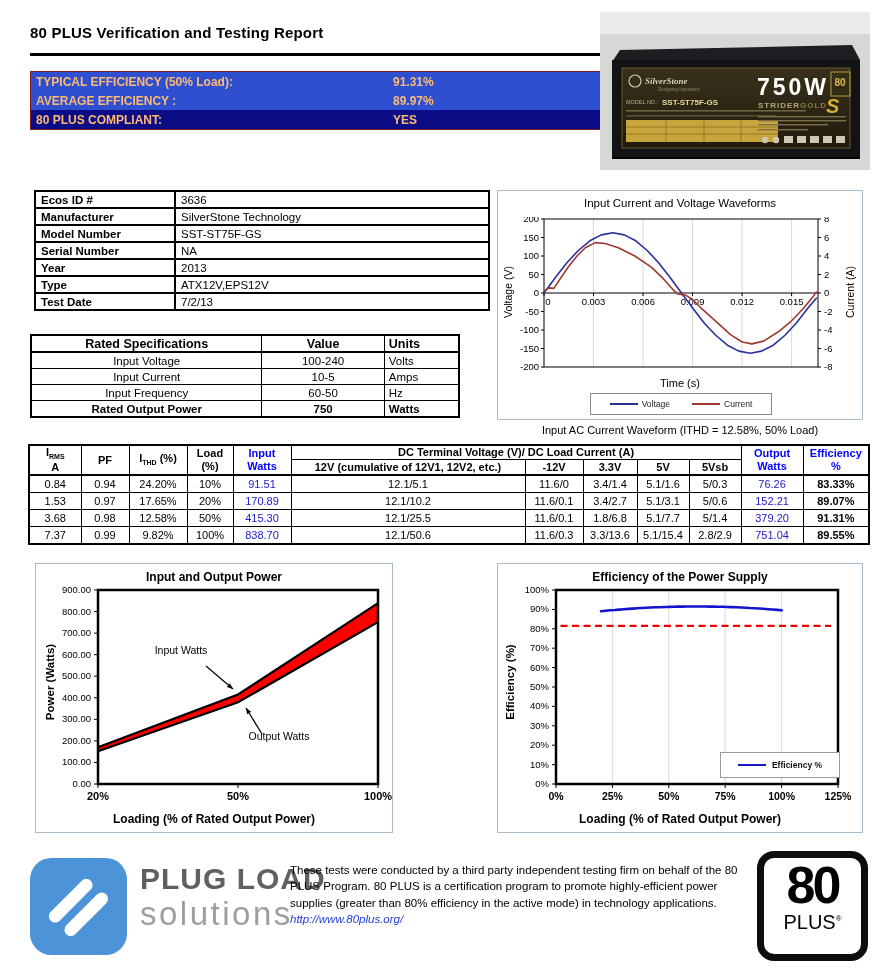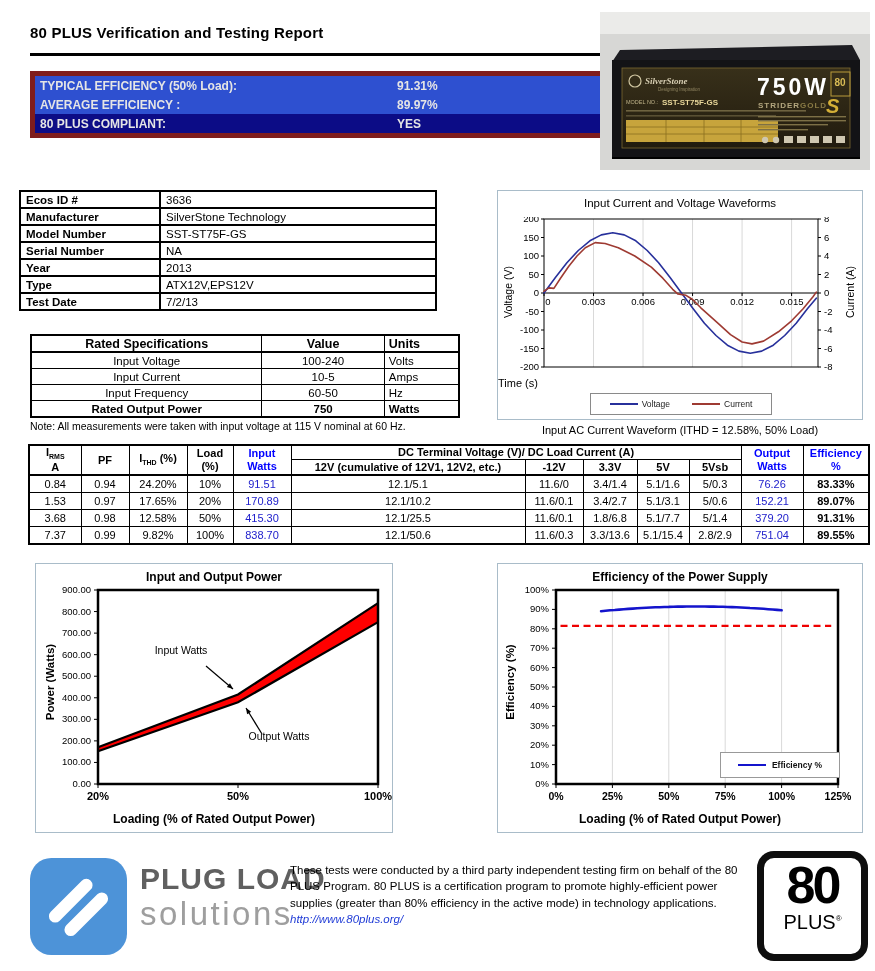--- a/index.html
+++ b/index.html
@@ -2,44 +2,44 @@
 <html><head>
 <meta charset="utf-8">
 <style>
   html,body{margin:0;padding:0;background:#fff;}
   #page{position:relative;width:875px;height:971px;background:#ffffff;
         font-family:"Liberation Sans",sans-serif;color:#000;overflow:hidden;}
   
   #title{position:absolute;left:30px;top:24px;margin:0;font-size:15px;font-weight:bold;letter-spacing:.2px;}
   #title-rule{position:absolute;left:30px;top:53px;width:570px;height:3px;background:#000;}
   
-  #banner{position:absolute;left:30px;top:71px;width:624px;border-collapse:collapse;border:5px solid #7f1d1d;
-          font-size:12px;font-weight:bold;color:#e5e5e5;}
+  #banner{position:absolute;left:30px;top:71px;width:624px;border-collapse:collapse;border:1px solid #7f1d1d;
+          font-size:12px;font-weight:bold;color:#fdba74;}
   #banner td{height:19px;padding:0 0 0 5px;vertical-align:middle;}
   #banner tr.light{background:#2E50D0;}
   #banner tr.dark{background:#0C0C86;}
   #banner td.lab{width:352px;}
   
   #photo{position:absolute;left:600px;top:12px;}
   
-  #info{position:absolute;left:19px;top:190px;width:418px;border-collapse:collapse;font-size:11.5px;}
+  #info{position:absolute;left:34px;top:190px;width:456px;border-collapse:collapse;font-size:11.5px;}
   #info td{border:2px solid #000;height:13px;padding:1px 5px;}
   #info td.lab{font-weight:bold;width:128px;}
   
   #specs{position:absolute;left:30px;top:334px;width:430px;border-collapse:collapse;font-size:11.5px;text-align:center;border:2px solid #000;}
   #specs th,#specs td{border:1px solid #000;height:15px;padding:0 4px;}
   #specs thead th{border-bottom:2px solid #000;font-size:12.5px;}
   #specs .units{text-align:left;}
   #specs tr.last td{font-weight:bold;}
   #specs-note{position:absolute;left:30px;top:420px;font-size:10.5px;}
   
   .chart-frame{position:absolute;border:1px solid #a9bcc9;background:#fff;}
   .c-title{position:absolute;left:0;right:0;text-align:center;font-size:11.5px;}
   .c-title-b{position:absolute;left:0;right:0;text-align:center;font-size:12px;font-weight:bold;}
-  .c-xlab{position:absolute;left:0;right:0;text-align:left;font-size:11px;}
+  .c-xlab{position:absolute;left:0;right:0;text-align:center;font-size:11px;}
   .c-xlab-b{position:absolute;left:0;right:0;text-align:center;font-size:12px;font-weight:bold;}
   .vlabel{position:absolute;font-size:10.5px;text-align:center;transform:rotate(-90deg);white-space:nowrap;}
   .vlabel-b{position:absolute;font-size:11.5px;font-weight:bold;text-align:center;transform:rotate(-90deg);white-space:nowrap;}
   #wave-frame{left:497px;top:190px;width:364px;height:228px;}
   #wave-svg{position:absolute;left:12px;top:26px;}
   #wave-ylab-l{width:100px;left:-40px;top:95px;}
   #wave-ylab-r{width:100px;right:-38px;top:95px;}
   #wave-xlab{top:186px;}
   #wave-legend{position:absolute;left:92px;top:202px;width:180px;height:20px;border:1px solid #8a8a8a;
                display:flex;align-items:center;justify-content:center;gap:22px;font-size:8.5px;color:#222;background:#fff;}
@@ -226,21 +226,20 @@
           <td>60-50</td>
           <td class="units">Hz</td>
         </tr>
       <tr class="last">
           <td>Rated Output Power</td>
           <td>750</td>
           <td class="units">Watts</td>
         </tr>
     </tbody>
   </table>
-  <div id="specs-note">Note: All measurements were taken with input voltage at 115 V nominal at 60 Hz.</div>
 
   <div id="wave-frame" class="chart-frame">
     <div class="c-title" style="top:6px;">Input Current and Voltage Waveforms</div>
     <div id="wave-ylab-l" class="vlabel">Voltage (V)</div>
     <div id="wave-ylab-r" class="vlabel">Current (A)</div>
     <svg id="wave-svg" width="344" height="168">
         <line x1="83.51807228915663" y1="2" x2="83.51807228915663" y2="150" stroke="#d9d9d9"></line>
         <line x1="133.03614457831327" y1="2" x2="133.03614457831327" y2="150" stroke="#d9d9d9"></line>
         <line x1="182.55421686746988" y1="2" x2="182.55421686746988" y2="150" stroke="#d9d9d9"></line>
         <line x1="232.0722891566265" y1="2" x2="232.0722891566265" y2="150" stroke="#d9d9d9"></line>

